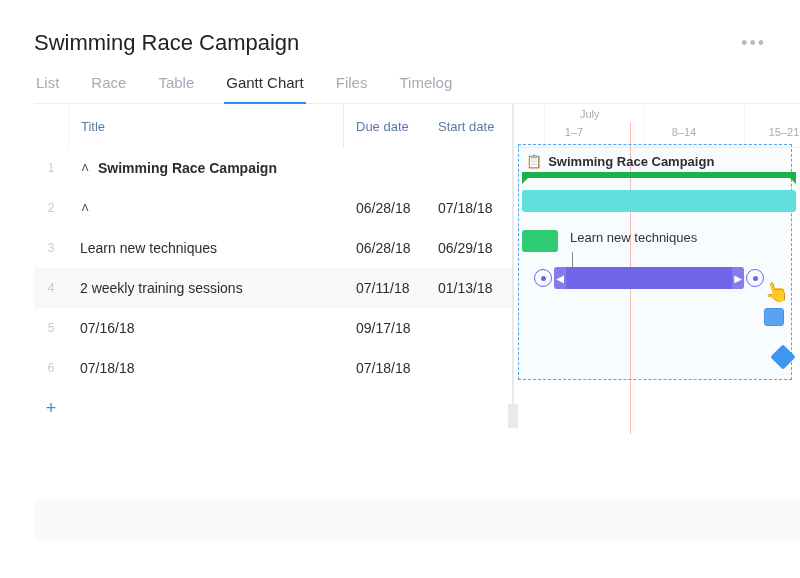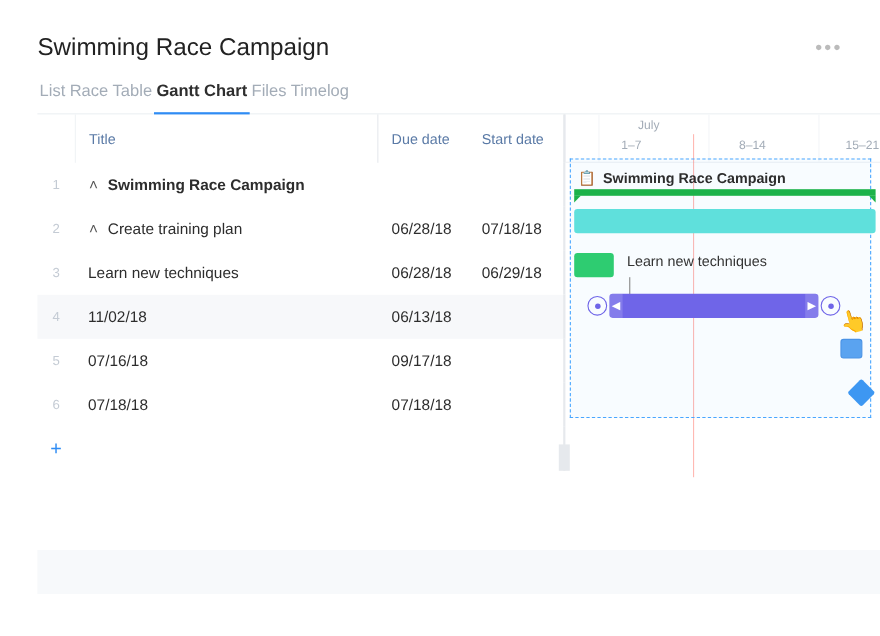--- a/index.html
+++ b/index.html
@@ -5,23 +5,23 @@
   * { box-sizing: border-box; }
   html, body { margin:0; padding:0; }
   body {
     font-family: -apple-system, BlinkMacSystemFont, "Segoe UI", Helvetica, Arial, sans-serif;
     width:800px; height:578px; background:#fff; color:#333; position:relative; overflow:hidden;
   }
   .page { padding: 30px 0 0 34px; width:800px; }
   .titlebar { display:flex; align-items:center; justify-content:space-between; padding-right:34px; }
   .page-title { font-size:22px; font-weight:400; color:#222; }
   .more-dots { color:#bbb; font-size:18px; letter-spacing:2px; cursor:pointer; }
-  .tabs { margin-top:18px; display:flex; border-bottom:1px solid #eceff2; padding-right:34px;}
+  .tabs { margin-top:18px; display:flex; gap:28px; border-bottom:1px solid #eceff2; padding-right:34px;}
   .tab { font-size:15px; color:#a3acb7; padding:0 2px 12px 2px; cursor:pointer; position:relative; }
-  .tab.active { color:#2e2e2e; font-weight:700; }
+  .tab.active { color:#2e2e2e; font-weight:400; }
   .tab.active::after { content:""; position:absolute; left:0; right:0; bottom:-1px; height:2px; background:#2f8cf4; }
   .grid-area { position:relative; }
 
   
   .task-table { position:absolute; left:0; top:0; width:480px; }
   .thead, .trow { display:grid; grid-template-columns: 34px 276px 82px 88px; align-items:center; }
   .thead { height:44px; font-size:13px; color:#5a7aa6; border-right:2px solid #e6e9ed; }
   .thead .cell { height:100%; display:flex; align-items:center; padding-left:12px; }
   .cell-title-wrap { border-right:1px solid #e6e9ed; border-left:1px solid #f0f3f6; }
   .cell-start-wrap { border-right:1px solid #e6e9ed; }
@@ -109,37 +109,39 @@
               <span class="chev">˄</span>
               <span class="titlebold">Swimming Race Campaign</span>
             </div>
             <div class="tcell"></div>
             <div class="tcell"></div>
           </div>
           <div class="trow">
             <div class="rownum">2</div>
             <div class="tcell titlecell indent-1">
               <span class="chev">˄</span>
-              <span>Create training plan</span>
             </div>
             <div class="tcell">06/28/18</div>
             <div class="tcell">07/18/18</div>
           </div>
           <div class="trow">
             <div class="rownum">3</div>
             <div class="tcell titlecell indent-2">
               <span>Learn new techniques</span>
             </div>
             <div class="tcell">06/28/18</div>
             <div class="tcell">06/29/18</div>
           </div>
           <div class="trow hl">
             <div class="rownum">4</div>
-            <div class="tcell">11/02/18</div>
-            <div class="tcell">06/13/18</div>
+            <div class="tcell titlecell indent-2">
+              <span>2 weekly training sessions</span>
+            </div>
+            <div class="tcell">07/11/18</div>
+            <div class="tcell">01/13/18</div>
           </div>
           <div class="trow">
             <div class="rownum">5</div>
             <div class="tcell">07/16/18</div>
             <div class="tcell">09/17/18</div>
           </div>
           <div class="trow">
             <div class="rownum">6</div>
             <div class="tcell">07/18/18</div>
             <div class="tcell">07/18/18</div>

